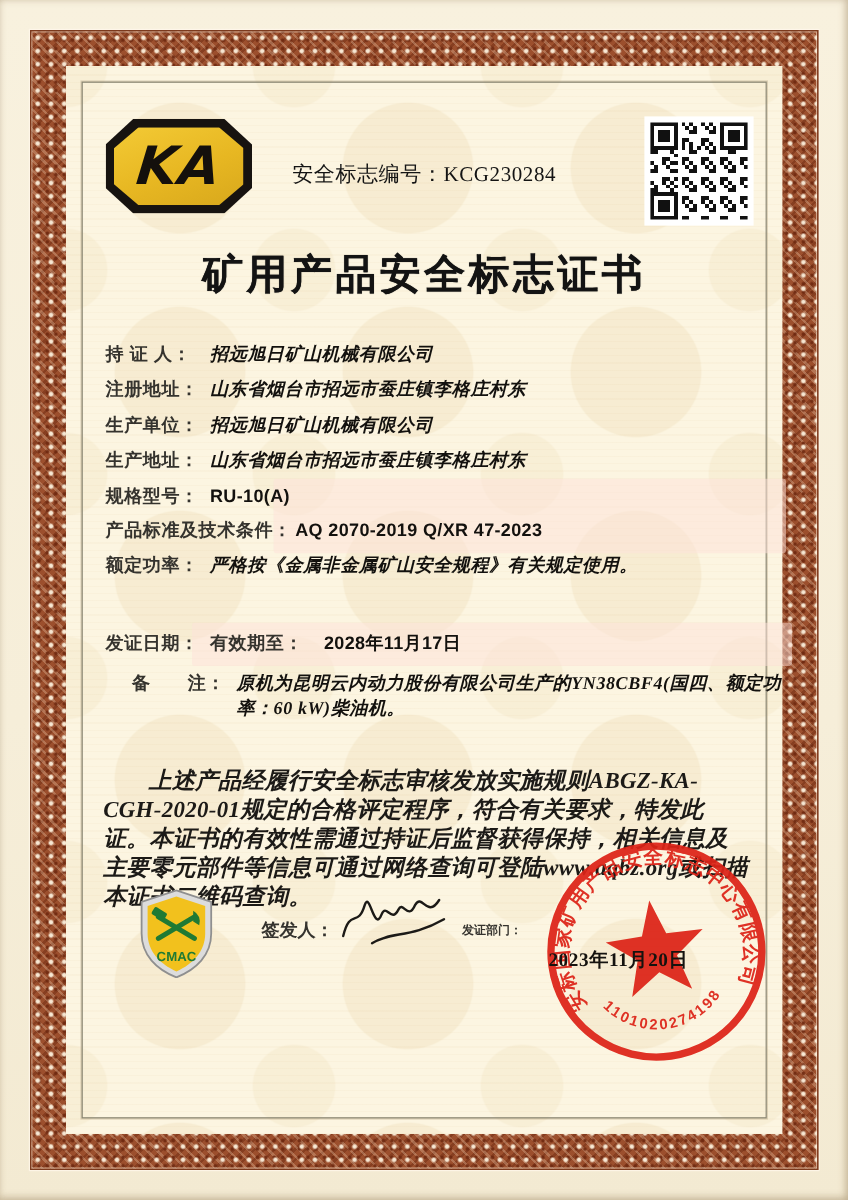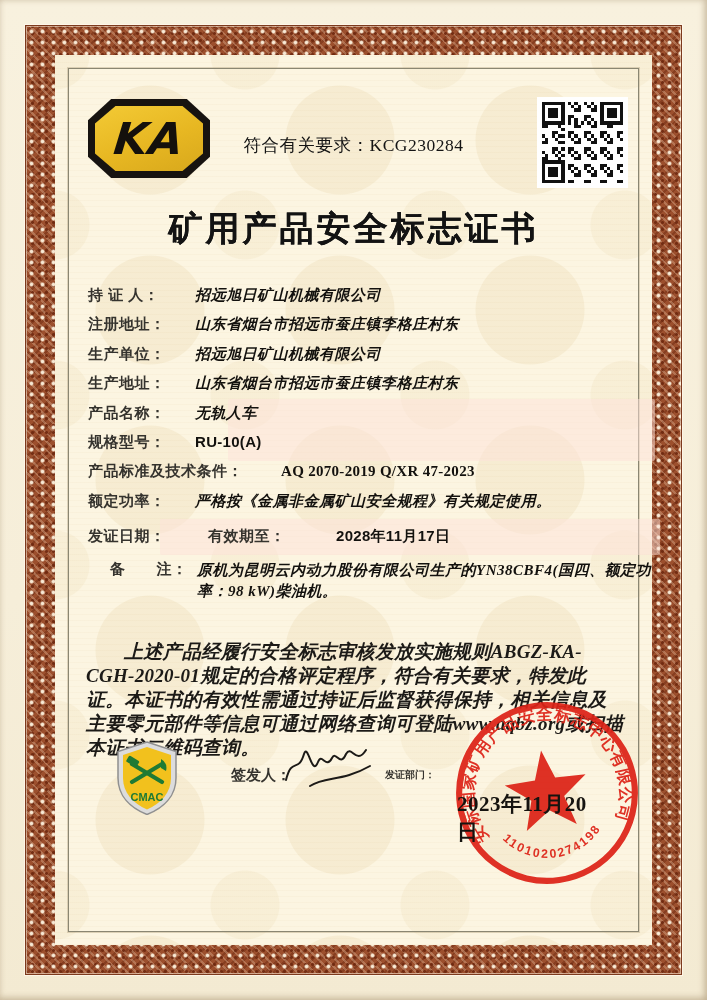--- a/index.html
+++ b/index.html
@@ -55,73 +55,73 @@
 
   .qr { position:absolute; left:537px; top:97px; width:91px; height:91px; background:#fff; padding:5px; }
   .qr svg { width:100%; height:100%; display:block; }
 
   .title { position:absolute; left:0; top:206px; width:707px; text-align:center;
         font-size:34px; font-weight:bold; color:#131313; letter-spacing:3px;
         text-shadow:0 0 .6px #131313; }
 
   
   .fields { position:absolute; left:88px; top:286px; width:575px; }
-  .row { display:flex; align-items:baseline; height:29.4px;gap:20px; }
+  .row { display:flex; align-items:baseline; height:29.4px; }
   .lbl { flex:none; min-width:87px; font-family:"Liberation Sans", sans-serif; font-weight:bold;
         font-size:15px; color:#35332e; letter-spacing:.5px; }
   .val { font-size:15px; color:#13110e; }
   .v-kai { font-family:"Liberation Serif", serif; font-style:italic; font-weight:bold; letter-spacing:.5px; }
   .v-hei { font-family:"Liberation Sans", sans-serif; font-weight:bold; letter-spacing:.3px; }
-  .v-std { margin-left:18px;font-family:Liberation Serif, serif; }
-
-  .date-row { position:absolute; left:88px; top:527px; display:flex; align-items:baseline;gap:33px; }
+  .v-std { margin-left:3px; }
+
+  .date-row { position:absolute; left:88px; top:527px; display:flex; align-items:baseline; }
   .date-row .lbl { min-width:87px; }
   .date-row .val { width:178px; }
   .date-row .lbl2 { min-width:95px; }
 
   .remark-row { position:absolute; left:88px; top:560px; display:flex; }
   .remark-row .lbl { white-space:pre;margin-left:22px; }
   .remark-row .val { width:478px; line-height:21px; }
 
   .statement { position:absolute; left:86px; top:640px; width:538px;
         font-size:19px; line-height:24px; font-weight:bold; font-style:italic;
         color:#1c1a17; text-indent:2em; letter-spacing:.3px; }
 
   
   .cmac { position:absolute; left:116px; top:741px; width:62px; height:74px; }
   .signer-label { position:absolute; left:218px; top:766px; font-family:"Liberation Sans", sans-serif;
-        font-weight:bold; font-size:15px; color:#35332e;margin-left:13px; }
+        font-weight:bold; font-size:15px; color:#35332e; }
   .signature { position:absolute; left:280px; top:740px; width:96px; height:56px; }
   .issuer-label { position:absolute; left:385px; top:768px; font-family:"Liberation Sans", sans-serif;
         font-weight:bold; font-size:10px; color:#35332e; }
 
   .seal { position:absolute; left:453px; top:699px; width:188px; height:188px;
         transform:rotate(-8deg); opacity:.93; }
   .seal svg { width:100%; height:100%; }
   .seal-date { position:absolute; left:457px; top:790px; width:140px;
-        font-size:21px; font-weight:600; color:#15130f; letter-spacing:.5px; }
+        font-size:16px; font-weight:600; color:#15130f; letter-spacing:.5px; }
 </style>
 </head>
 <body>
 
 <div class="page">
   <div class="ornate"></div>
   <div class="paper"></div>
   <div class="inner-frame"></div>
 
   <div class="hl-band" style="left:228px; top:399px; width:427px; height:62px;"></div>
   <div class="hl-band" style="left:160px; top:519px; width:500px; height:36px;"></div>
 
   <div class="ka">
     <div class="ka-inner">
       <span>KA</span>
     </div>
   </div>
 
-  <div class="cert-no"><span>符合有关要求：</span><span>KCG230284</span></div>
+  <div class="cert-no"><span>安全标志编号：</span><span>KCG230284</span></div>
 
   <div class="qr">
     <svg id="qr-svg" viewBox="0 0 25 25" shape-rendering="crispEdges">
         <rect x="0" y="0" width="1" height="1" fill="#111"></rect>
         <rect x="1" y="0" width="1" height="1" fill="#111"></rect>
         <rect x="2" y="0" width="1" height="1" fill="#111"></rect>
         <rect x="3" y="0" width="1" height="1" fill="#111"></rect>
         <rect x="4" y="0" width="1" height="1" fill="#111"></rect>
         <rect x="5" y="0" width="1" height="1" fill="#111"></rect>
         <rect x="6" y="0" width="1" height="1" fill="#111"></rect>
@@ -384,24 +384,20 @@
       </div>
       <div class="row">
         <span class="lbl">生产单位：</span>
         <span class="val v-kai">招远旭日矿山机械有限公司</span>
       </div>
       <div class="row">
         <span class="lbl">生产地址：</span>
         <span class="val v-kai">山东省烟台市招远市蚕庄镇李格庄村东</span>
       </div>
       <div class="row">
-        <span class="lbl">产品名称：</span>
-        <span class="val v-kai">无轨人车</span>
-      </div>
-      <div class="row">
         <span class="lbl">规格型号：</span>
         <span class="val v-hei">RU-10(A)</span>
       </div>
       <div class="row">
         <span class="lbl">产品标准及技术条件：</span>
         <span class="val v-hei v-std">AQ 2070-2019 Q/XR 47-2023</span>
       </div>
       <div class="row">
         <span class="lbl">额定功率：</span>
         <span class="val v-kai">严格按《金属非金属矿山安全规程》有关规定使用。</span>
@@ -409,21 +405,21 @@
     </div>
 
   <div class="date-row">
     <span class="lbl">发证日期：</span>
     <span class="lbl lbl2">有效期至：</span>
     <span class="val v-hei">2028年11月17日</span>
   </div>
 
   <div class="remark-row">
     <span class="lbl">备　　注：</span>
-    <span class="val v-kai">原机为昆明云内动力股份有限公司生产的YN38CBF4(国四、额定功率：98 kW)柴油机。</span>
+    <span class="val v-kai">原机为昆明云内动力股份有限公司生产的YN38CBF4(国四、额定功率：60 kW)柴油机。</span>
   </div>
 
   <div class="statement">上述产品经履行安全标志审核发放实施规则ABGZ-KA-CGH-2020-01规定的合格评定程序，符合有关要求，特发此证。本证书的有效性需通过持证后监督获得保持，相关信息及主要零元部件等信息可通过网络查询可登陆www.aqbz.org或扫描本证书二维码查询。</div>
 
   <div class="cmac">
     <svg viewBox="0 0 62 74">
       <path d="M31 1 L60 10.5 V37 C60 55 47.5 67 31 73.5 C14.5 67 2 55 2 37 V10.5 Z" fill="#dcdcdc" stroke="#8f8f8f" stroke-width="1.5"></path>
       <path d="M31 6 L55 14 V37 C55 51.5 45 62.5 31 68.5 C17 62.5 7 51.5 7 37 V14 Z" fill="#f2c11d"></path>
       <g stroke="#1f7a34" stroke-width="4.2" stroke-linecap="round">
         <path d="M16 23 L46 41"></path>

